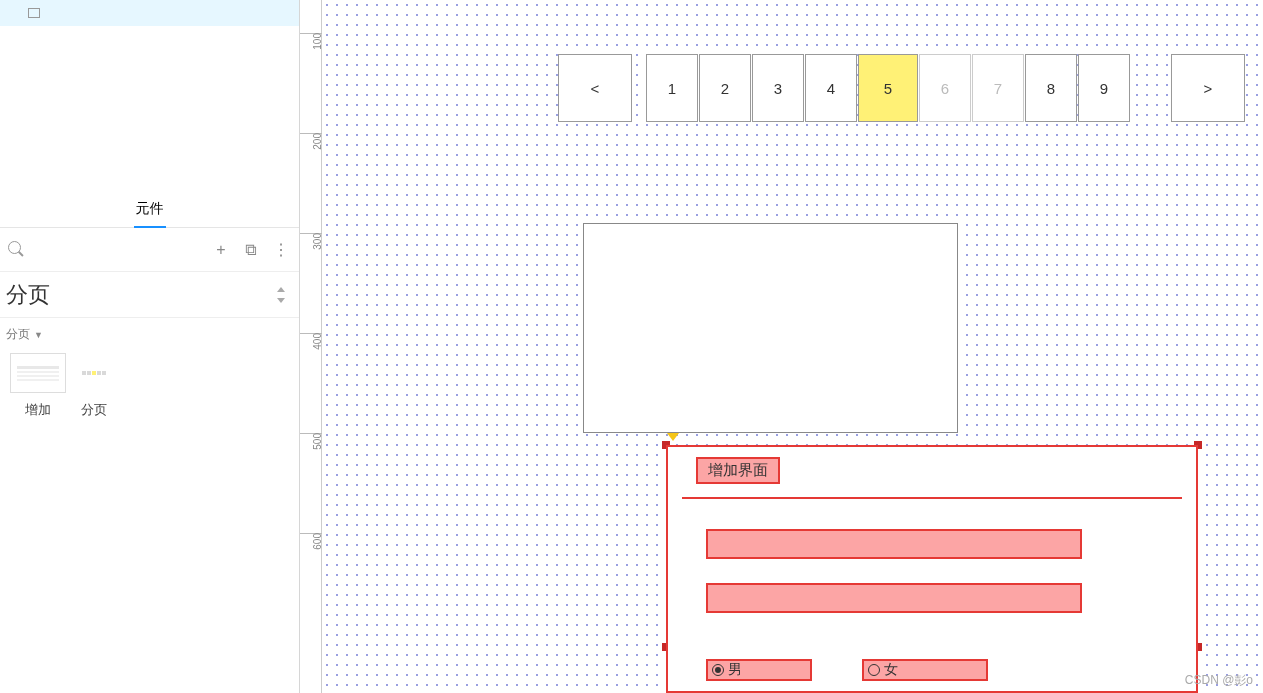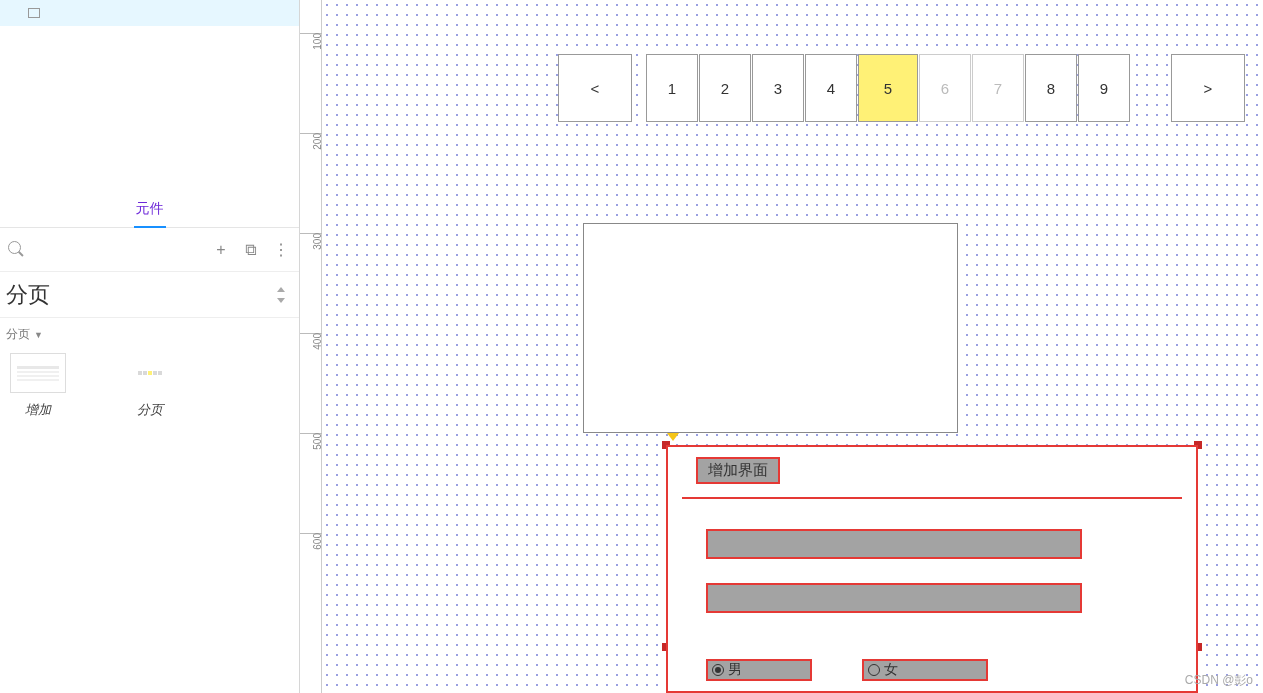--- a/index.html
+++ b/index.html
@@ -8,40 +8,40 @@
   
   .left-panel { position: absolute; left: 0; top: 0; width: 300px; height: 693px; border-right: 1px solid #d6d6d6; background: #fff; z-index: 5; }
 
   .tree-top { height: 190px; }
   .tree-row { height: 26px; background: #e6f7ff; display: flex; align-items: center; padding-left: 28px; gap: 6px; font-size: 13px; color: #555; overflow: hidden; }
   .rect-ic { width: 12px; height: 10px; border: 1px solid #999; display: inline-block; }
   .tree-row.hidden-label span.lbl { visibility: hidden; }
 
   .lib-tabs { display: flex; height: 38px; border-bottom: 1px solid #e5e5e5; }
   .lib-tab { flex: 1; text-align: center; line-height: 36px; font-size: 14px; color: #666; position: relative; cursor: pointer; }
-  .lib-tab.active { color: #6d28d9; }
+  .lib-tab.active { color: #000000; }
   .lib-tab.active::after { content: ""; position: absolute; left: 50%; transform: translateX(-50%); bottom: -1px; width: 32px; height: 2px; background: #1890ff; }
 
   .lib-tools { height: 44px; display: flex; align-items: center; padding: 0 8px; border-bottom: 1px solid #eee; gap: 10px; }
   .search-ic { width: 18px; height: 18px; position: relative; }
   .search-ic::before { content: ""; position: absolute; width: 11px; height: 11px; border: 1.5px solid #999; border-radius: 50%; left: 0; top: 0; }
   .search-ic::after { content: ""; position: absolute; width: 6px; height: 1.5px; background: #999; transform: rotate(45deg); left: 10px; top: 12px; }
   .spacer { flex: 1; }
   .plus-ic, .copy-ic, .dots-ic { color: #888; font-size: 16px; width: 20px; text-align: center; cursor: pointer; }
 
   .lib-title-row { display: flex; align-items: center; height: 46px; padding: 0 6px; border-bottom: 1px solid #eee; }
   .lib-title { font-size: 22px; color: #333; flex: 1; }
   .updn { width: 12px; height: 18px; position: relative; margin-right: 6px; }
   .updn::before { content: ""; position: absolute; left: 2px; top: 1px; border-left: 4px solid transparent; border-right: 4px solid transparent; border-bottom: 5px solid #aaa; }
   .updn::after { content: ""; position: absolute; left: 2px; bottom: 1px; border-left: 4px solid transparent; border-right: 4px solid transparent; border-top: 5px solid #aaa; }
 
   .subcat { font-size: 12px; color: #777; padding: 8px 6px; display: flex; align-items: center; gap: 4px; }
   .subcat .dd { font-size: 9px; color: #888; }
 
-  .widgets { display: flex; gap: 56px; padding: 2px 10px; font-style: italic; }
+  .widgets { display: flex; padding: 2px 10px; }
   .widget { display: flex; flex-direction: column; align-items: center; gap: 8px; cursor: pointer; }
   .thumb { width: 56px; height: 40px; border: 1px solid #ddd; background: #fff; display: flex; align-items: center; justify-content: center; overflow: hidden; }
   .thumb.add { flex-direction: column; gap: 2px; padding: 4px; }
   .thumb.add .tbar { width: 42px; height: 3px; background: #e8e8e8; }
   .thumb.add .tline { width: 42px; height: 2px; background: #f0f0f0; }
   .thumb.pg { display: flex; align-items: center; justify-content: center; gap: 1px; border: none; }
   .thumb.pg .d { width: 4px; height: 4px; background: #d9d9d9; }
   .thumb.pg .d.y { background: #fff176; }
   .wlabel { font-size: 13px; color: #444; }
 
@@ -65,21 +65,21 @@
   .pg-cell.active { background: #fff176; }
   .pg-cell.dim { color: #bbb; border-color: #ccc; }
 
   
   .big-rect { border: 1px solid #888; background: #fff; }
 
   
   .sel-handle { position: absolute; width: 8px; height: 8px; background: #c62828; }
   .red-frame { border: 2px solid #e53935; background: #fff; }
   .red-line { height: 0; border-top: 2px solid #e53935; }
-  .red-box { border: 2px solid #e53935; background: #a3a3a3; }
+  .red-box { border: 2px solid #e53935; background: #fca5a5; }
   .red-title { padding: 2px 10px; font-size: 15px; color: #333; }
   .rb-row { display: flex; align-items: center; font-size: 14px; color: #333; padding: 0 4px; height: 22px; }
   .rb { width: 12px; height: 12px; border: 1.5px solid #333; border-radius: 50%; margin-right: 4px; display: inline-flex; align-items: center; justify-content: center; }
   .rb.on::after { content: ""; width: 6px; height: 6px; background: #333; border-radius: 50%; }
 
   .watermark { position: absolute; right: 10px; bottom: 4px; font-size: 12px; color: #aaa; z-index: 20; }
   .ymarker { position: absolute; left: -6px; width: 0; height: 0; border-left: 6px solid transparent; border-right: 6px solid transparent; border-top: 8px solid #f5c518; }
 </style>
 </head>
 <body>

